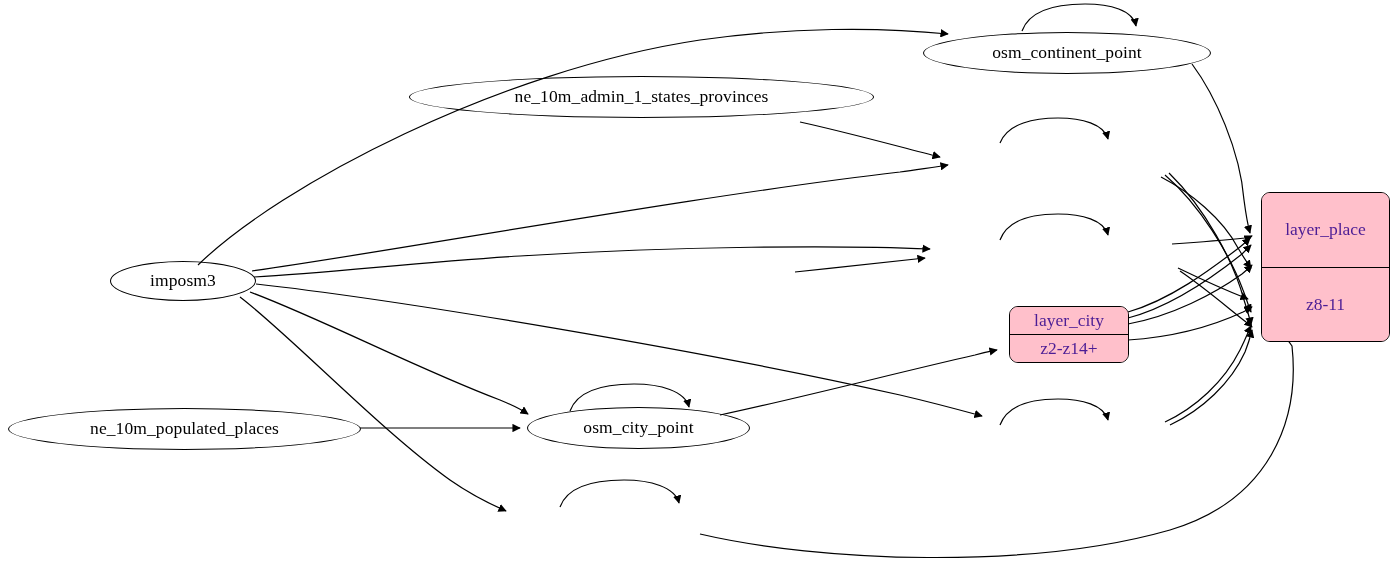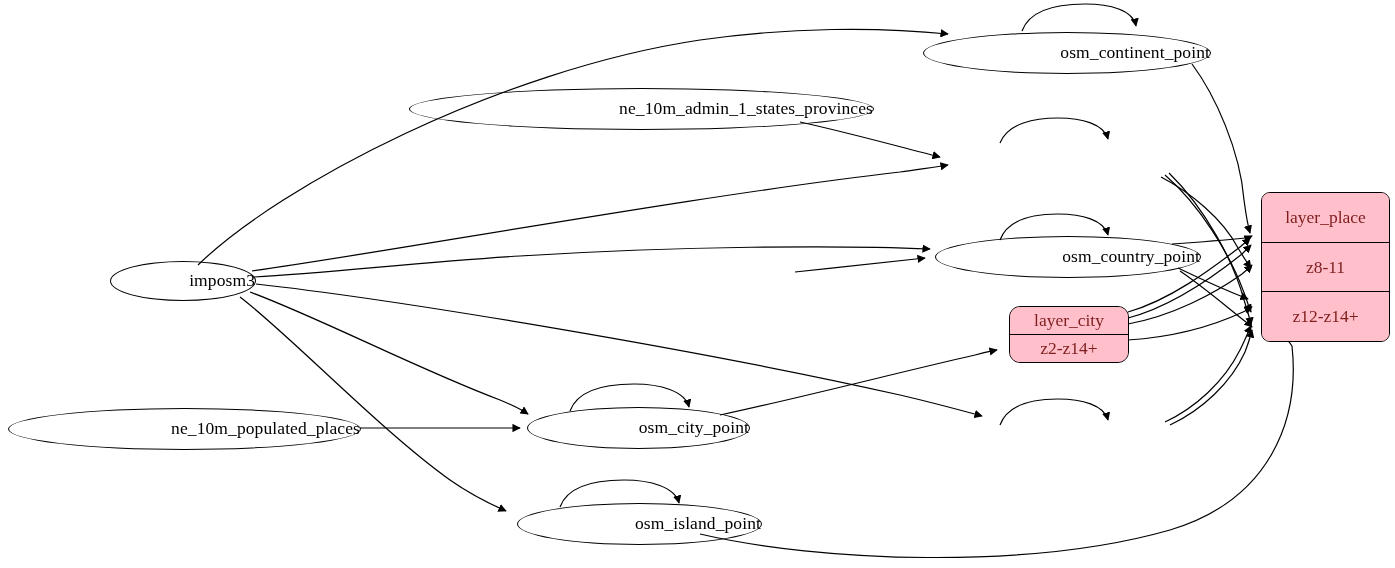--- a/index.html
+++ b/index.html
@@ -33,21 +33,21 @@
 
   
   .ellipse-node {
     position: absolute;
     box-sizing: border-box;
     border: 1.1px solid #000000;
     border-radius: 50%;
     background: transparent;
     display: flex;
     align-items: center;
-    justify-content: flex-end;
+    justify-content: center;
   }
   .ellipse-node .node-label {
     font-size: 17.5px;
     color: #000000;
     white-space: nowrap;
     line-height: 1;
     letter-spacing: 0.1px;
   }
 
   
@@ -61,21 +61,21 @@
     display: flex;
     flex-direction: column;
   }
   .record-cell {
     box-sizing: border-box;
     flex: 1 1 auto;
     display: flex;
     align-items: center;
     justify-content: center;
     font-size: 17.5px;
-    color: #7f1d1d;
+    color: #4c1d95;
     white-space: nowrap;
     border-bottom: 1.3px solid #000000;
     background: var(--pink, #ffc0cb);
   }
   .record-cell:last-child {
     border-bottom: none;
   }
 </style>
 </head>
 <body>
@@ -141,52 +141,45 @@
       <path d="M 1180,271 C 1205,288 1228,308 1246,322 C 1249,324 1251,326 1252,327"></path>
     </g>
   </svg>
 
   <div id="node-layer">
 
     <div class="ellipse-node" style="left:110px; top:261px; width:146px; height:40px;">
       <span class="node-label">imposm3</span>
     </div>
 
-    <div class="ellipse-node" style="left:409px; top:88px; width:465px; height:42px;font-family:Liberation Serif, serif;">
+    <div class="ellipse-node" style="left:409px; top:76px; width:465px; height:42px;font-family:Liberation Serif, serif;">
       <span class="node-label">ne_10m_admin_1_states_provinces</span>
     </div>
 
 
     <div class="ellipse-node" style="left:8px; top:408px; width:353px; height:42px;">
       <span class="node-label">ne_10m_populated_places</span>
     </div>
 
     <div class="ellipse-node" style="left:923px; top:32px; width:288px; height:42px;">
       <span class="node-label">osm_continent_point</span>
     </div>
 
 
-    <div class="ellipse-node" style="left:935px; top:236px; width:266px; height:42px;">
-      <span class="node-label">osm_country_point</span>
-    </div>
 
     <div class="ellipse-node" style="left:527px; top:407px; width:223px; height:42px;">
       <span class="node-label">osm_city_point</span>
     </div>
 
-    <div class="ellipse-node" style="left:517px; top:503px; width:245px; height:42px;">
-      <span class="node-label">osm_island_point</span>
-    </div>
 
 
-    <div class="record-node" style="left: 1009px; top: 306px; width: 120px; height: 57px; border-radius: 11px; --pink: #ffc0cb;">
+    <div class="record-node" style="left: 1009px; top: 306px; width: 120px; height: 57px; --pink: #ffc0cb;">
       <div class="record-cell">layer_city</div>
       <div class="record-cell">z2-z14+</div>
     </div>
 
     <div class="record-node" style="left: 1261px; top: 192px; width: 129px; height: 150px; --pink: #ffc0cb;">
       <div class="record-cell">layer_place</div>
       <div class="record-cell">z8-11</div>
-      <div class="record-cell">z12-z14+</div>
     </div>
 
   </div>
 </div>
 
 </body></html>

